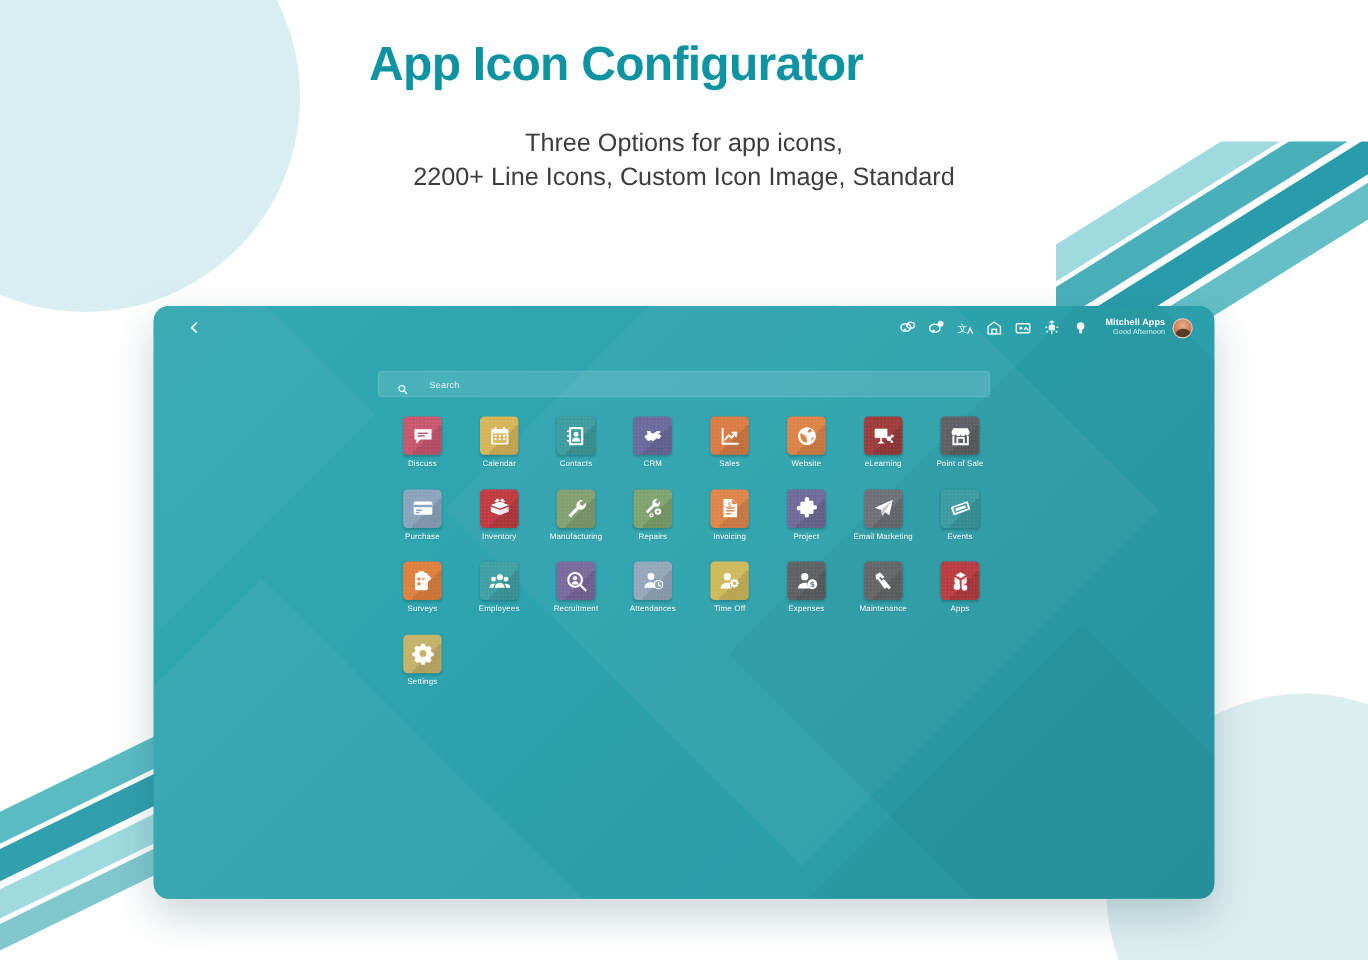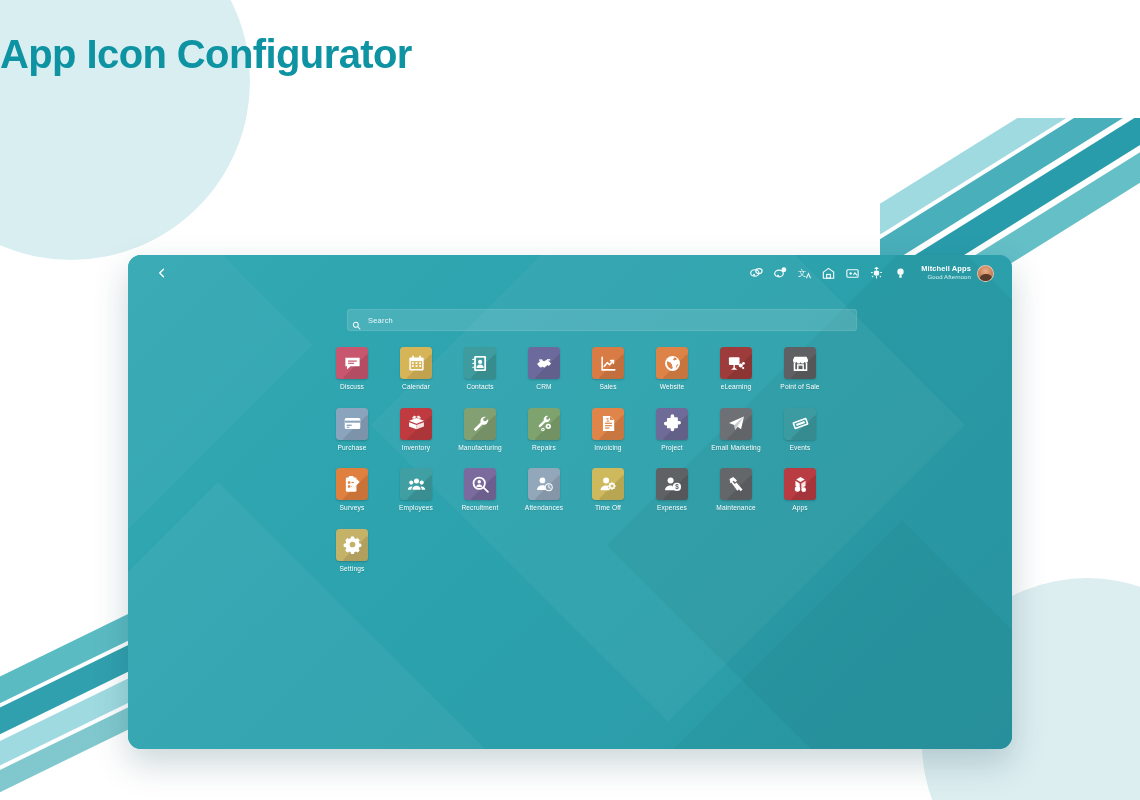--- a/index.html
+++ b/index.html
@@ -19,21 +19,21 @@
   }
   .circle-br {
     right:-112px; bottom:-108px; width:330px; height:330px;
     border-radius:50%; background:#ddeef0;
   }
   .stripes-tr { right:-40px; top:118px; width:300px; height:220px; }
   .stripes-bl { left:-60px; bottom:-20px; width:320px; height:220px; }
 
   
   .title {
-    position:absolute; top:32px; left:0; width:1027px; text-align:left;
+    position:absolute; top:32px; left:0; width:1027px; text-align:center;
     color:#0e93a3; font-size:40px; font-weight:bold; letter-spacing:-0.6px;
   }
   .subtitle {
     position:absolute; top:106px; left:0; width:1140px; text-align:center;
     color:#3c3c3c; font-size:21px; line-height:28px; font-weight:400;
   }
 
   
   .window {
     position:absolute; left:128px; top:255px; width:884px; height:494px;
@@ -73,23 +73,22 @@
   }
   .avatar::after {
     content:""; position:absolute; left:50%; top:56%; width:13px; height:10px;
     transform:translateX(-50%); border-radius:50% 50% 0 0; background:#5a3a28;
   }
 
   
   .searchbar {
     position:absolute; left:187px; top:54px; width:510px; height:22px;
     background:rgba(255,255,255,0.13); border-radius:3px;
-    display:flex; align-items:center; padding:0 4px; gap:7px; z-index:5;
+    display:flex; align-items:center; padding:0 15px; gap:18px; z-index:5;
     border:1px solid rgba(255,255,255,0.09);
-    margin-left:32px;
   }
   .search-icon { width:9px; height:9px; color:#fff; opacity:.95; flex:none; }
   .search-text { color:#eaf7f8; font-size:7.5px; letter-spacing:.2px; }
 
   
   .grid {
     position:absolute; left:192px; top:92px; width:520px;
     display:grid; grid-template-columns:repeat(8, 64px); gap:0 0;
     z-index:5;
   }
@@ -145,20 +144,24 @@
       <g transform="rotate(-26 160 110)">
         <rect x="-40" y="36" width="360" height="24" fill="#49b4bd" opacity=".9"></rect>
         <rect x="-40" y="64" width="360" height="24" fill="#1f98a7" opacity=".92"></rect>
         <rect x="-40" y="94" width="360" height="22" fill="#8ed4da" opacity=".85"></rect>
         <rect x="-40" y="120" width="360" height="20" fill="#2ba4ae" opacity=".6"></rect>
       </g>
     </svg>
   </div>
 
   <div class="title">App Icon Configurator</div>
+  <div class="subtitle">
+    <div>Three Options for app icons,</div>
+    <div>2200+ Line Icons, Custom Icon Image, Standard</div>
+  </div>
 
   <div class="window">
     <div class="window-bg">
       <div class="wg1"></div>
       <div class="tri tri-e"></div>
       <div class="tri tri-a"></div>
       <div class="tri tri-b"></div>
       <div class="tri tri-c"></div>
       <div class="tri tri-d"></div>
     </div>

